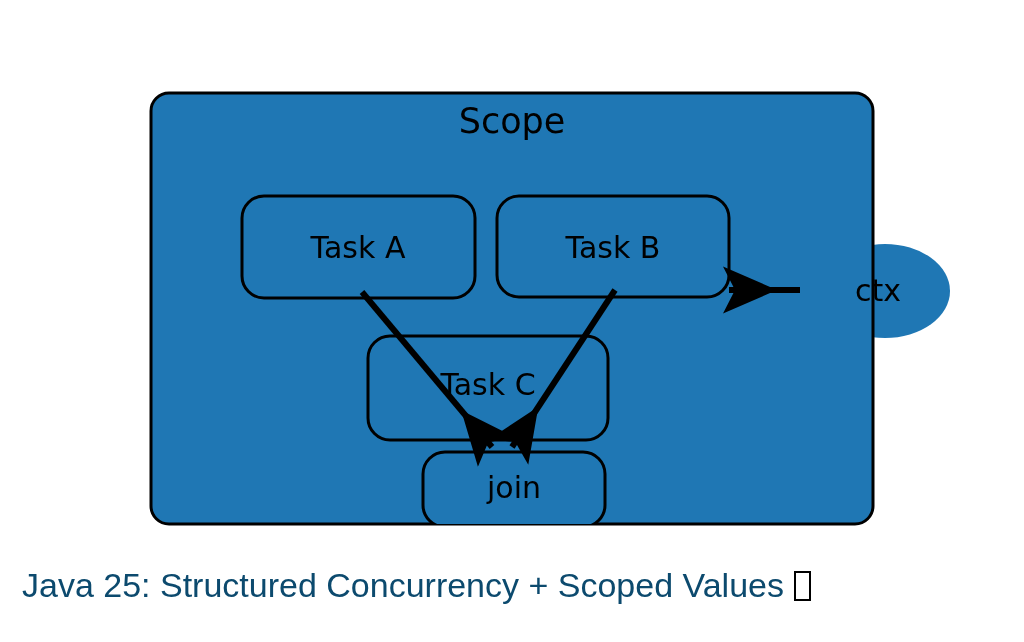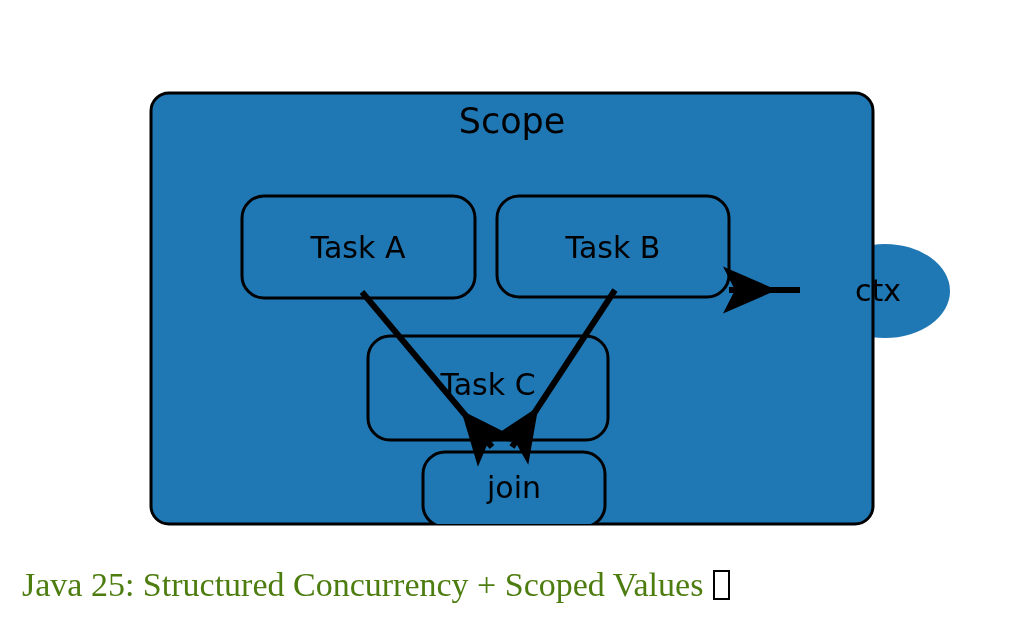--- a/index.html
+++ b/index.html
@@ -39,23 +39,23 @@
     text-anchor: middle;
   }
   .scope-title { font-size: 35px; }
   .node-label  { font-size: 30px; }
   .ctx-label   { font-size: 30px; }
 
   .caption {
     position: absolute;
     left: 22px;
     top: 566px;
-    font-family: Liberation Serif, serif;
+    font-family: Liberation Sans, sans-serif;
     font-size: 34px;
-    color: #4d7c0f;
+    color: #0c4a6e;
     white-space: nowrap;
     letter-spacing: 0px;
   }
   .caption .tofu {
     display: inline-block;
     width: 17px;
     height: 30px;
     border: 2.5px solid #000000;
     box-sizing: border-box;
     vertical-align: -4px;

